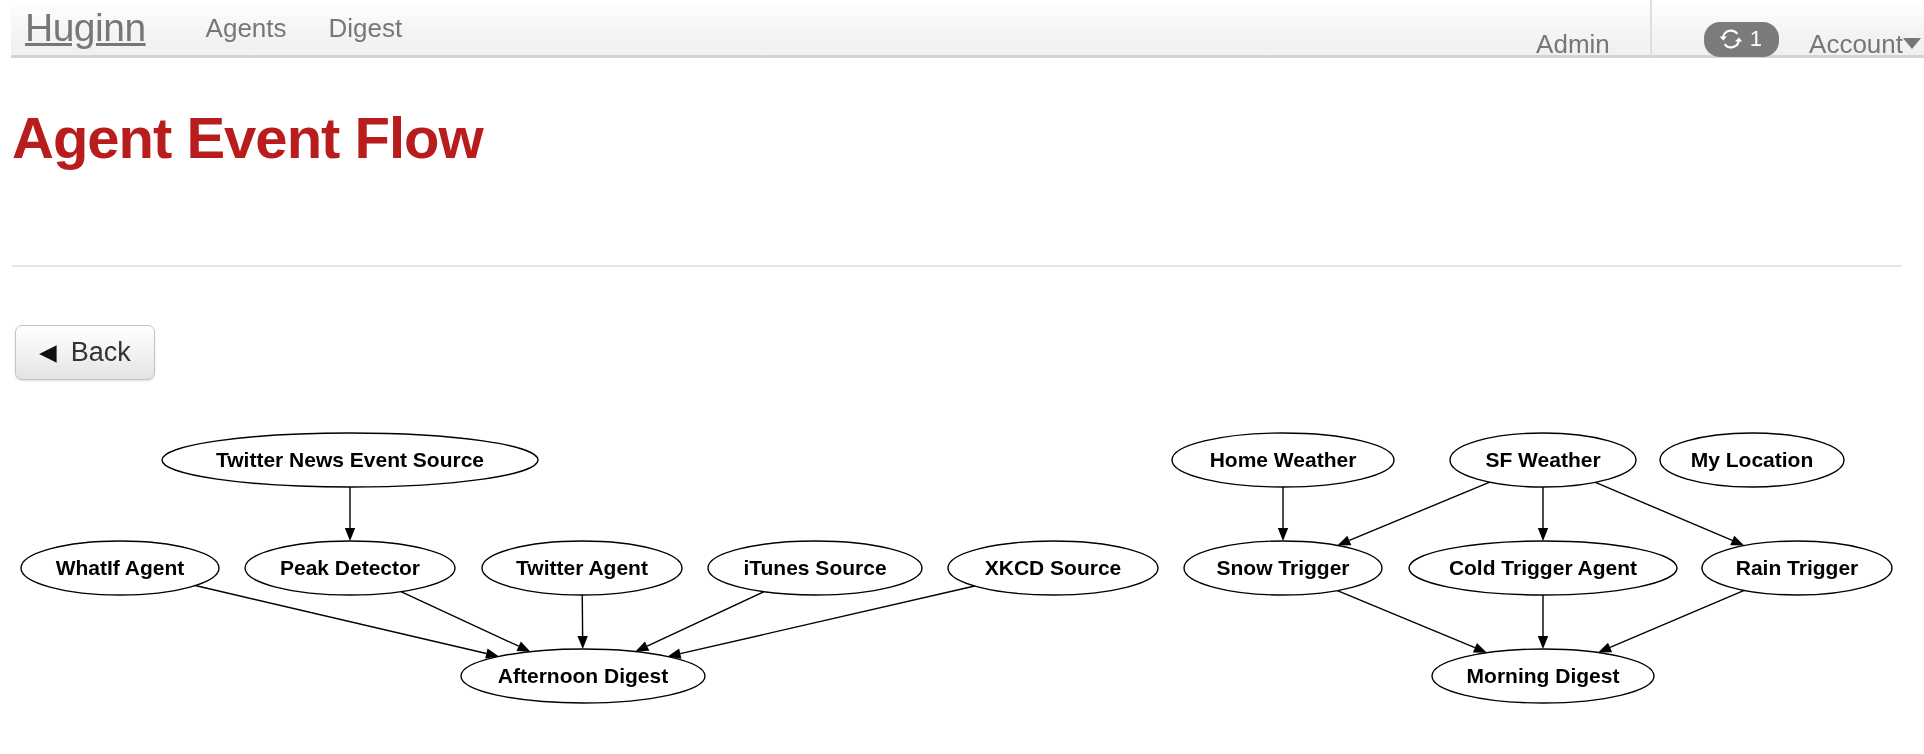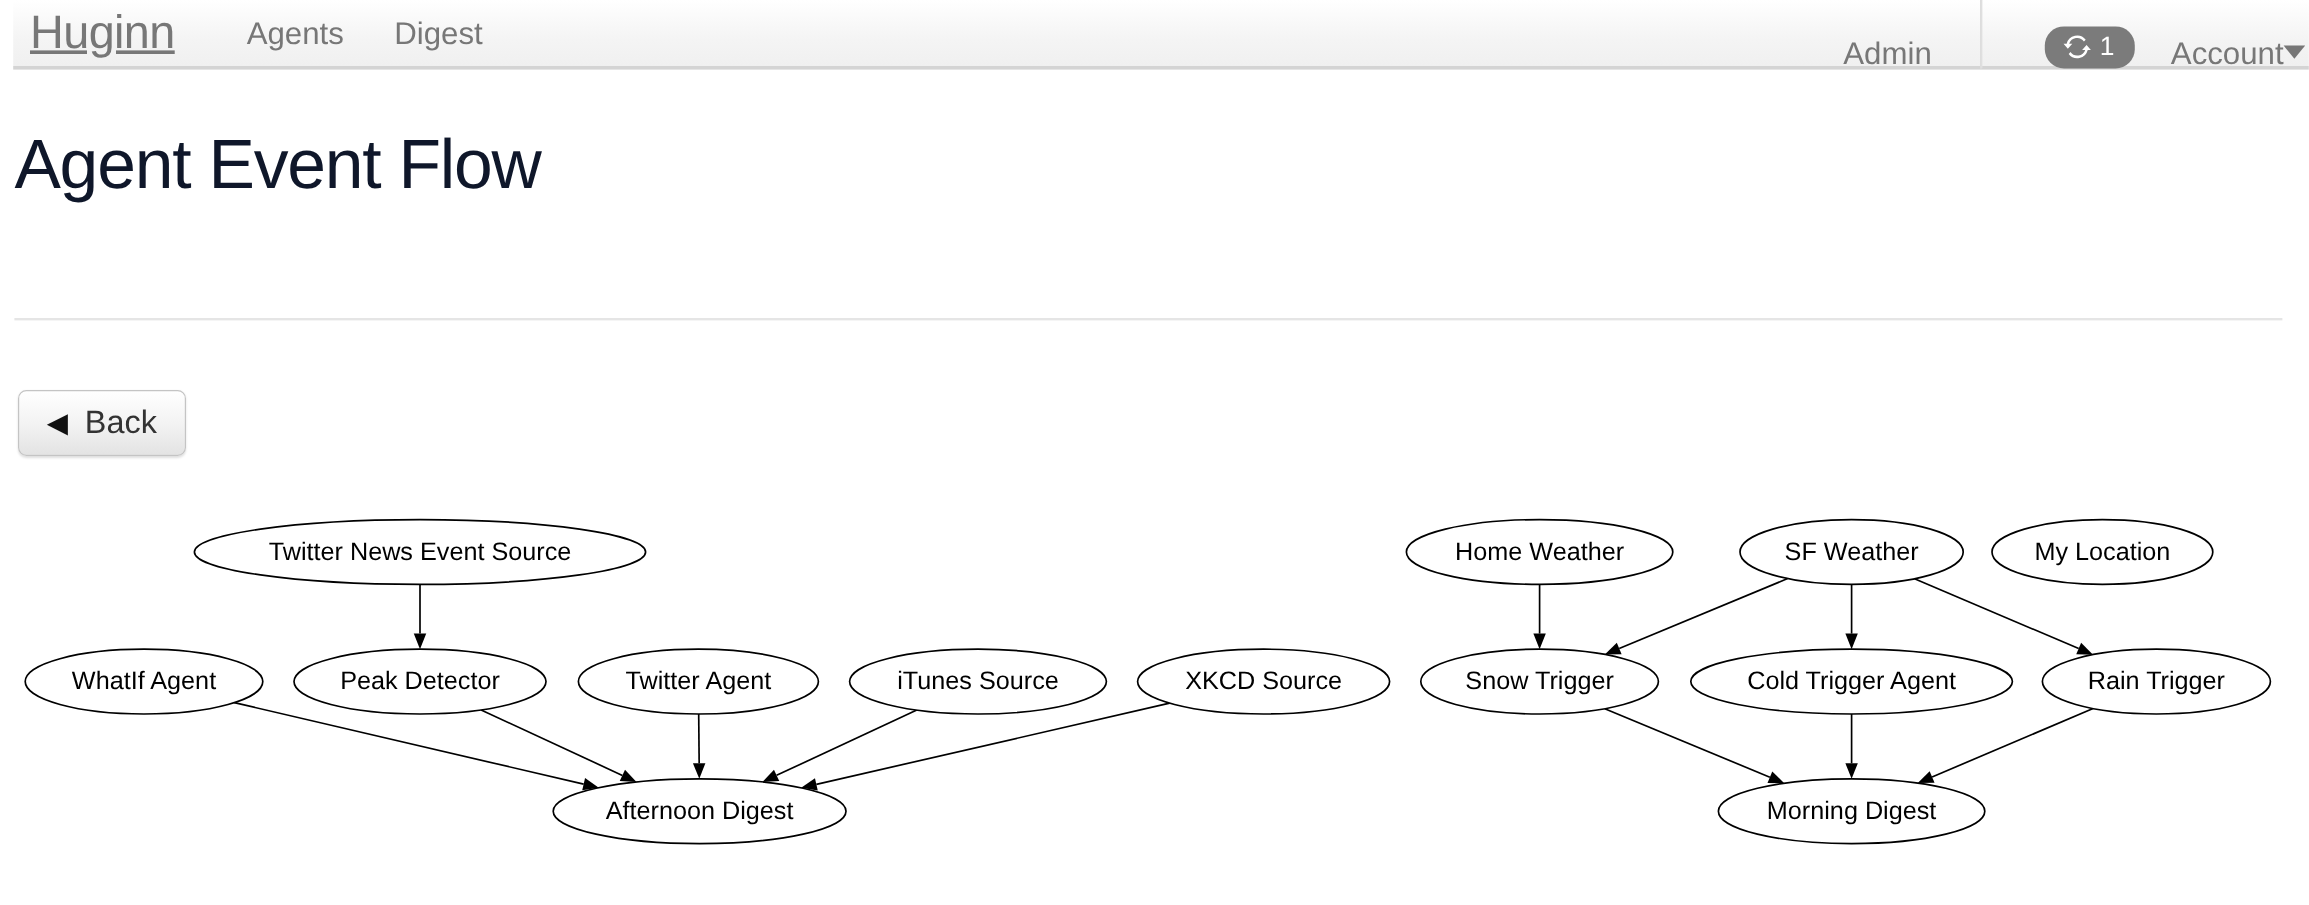--- a/index.html
+++ b/index.html
@@ -86,22 +86,22 @@
     display: inline-block;
   }
 
   
   .page-title {
     position: absolute;
     left: 12px;
     top: 138px;
     transform: translateY(-50%);
     font-size: 58px;
-    font-weight: normal;
-    color: #0f172a;
+    font-weight: bold;
+    color: #b91c1c;
     letter-spacing: -1px;
     line-height: 1;
     margin: 0;
   }
   .divider {
     position: absolute;
     left: 12px;
     top: 265px;
     width: 1890px;
     height: 2px;
@@ -132,20 +132,21 @@
     line-height: 1;
   }
 
   
   .graph-wrap {
     position: absolute;
     left: 0;
     top: 400px;
     width: 1612px;
     height: 354px;
+    font-weight: bold;
   }
   svg.graph { display: block; }
   .node-ellipse {
     fill: #ffffff;
     stroke: #000000;
     stroke-width: 1.4;
   }
   .node-label {
     font-family: "Liberation Sans", sans-serif;
     font-size: 21px;

